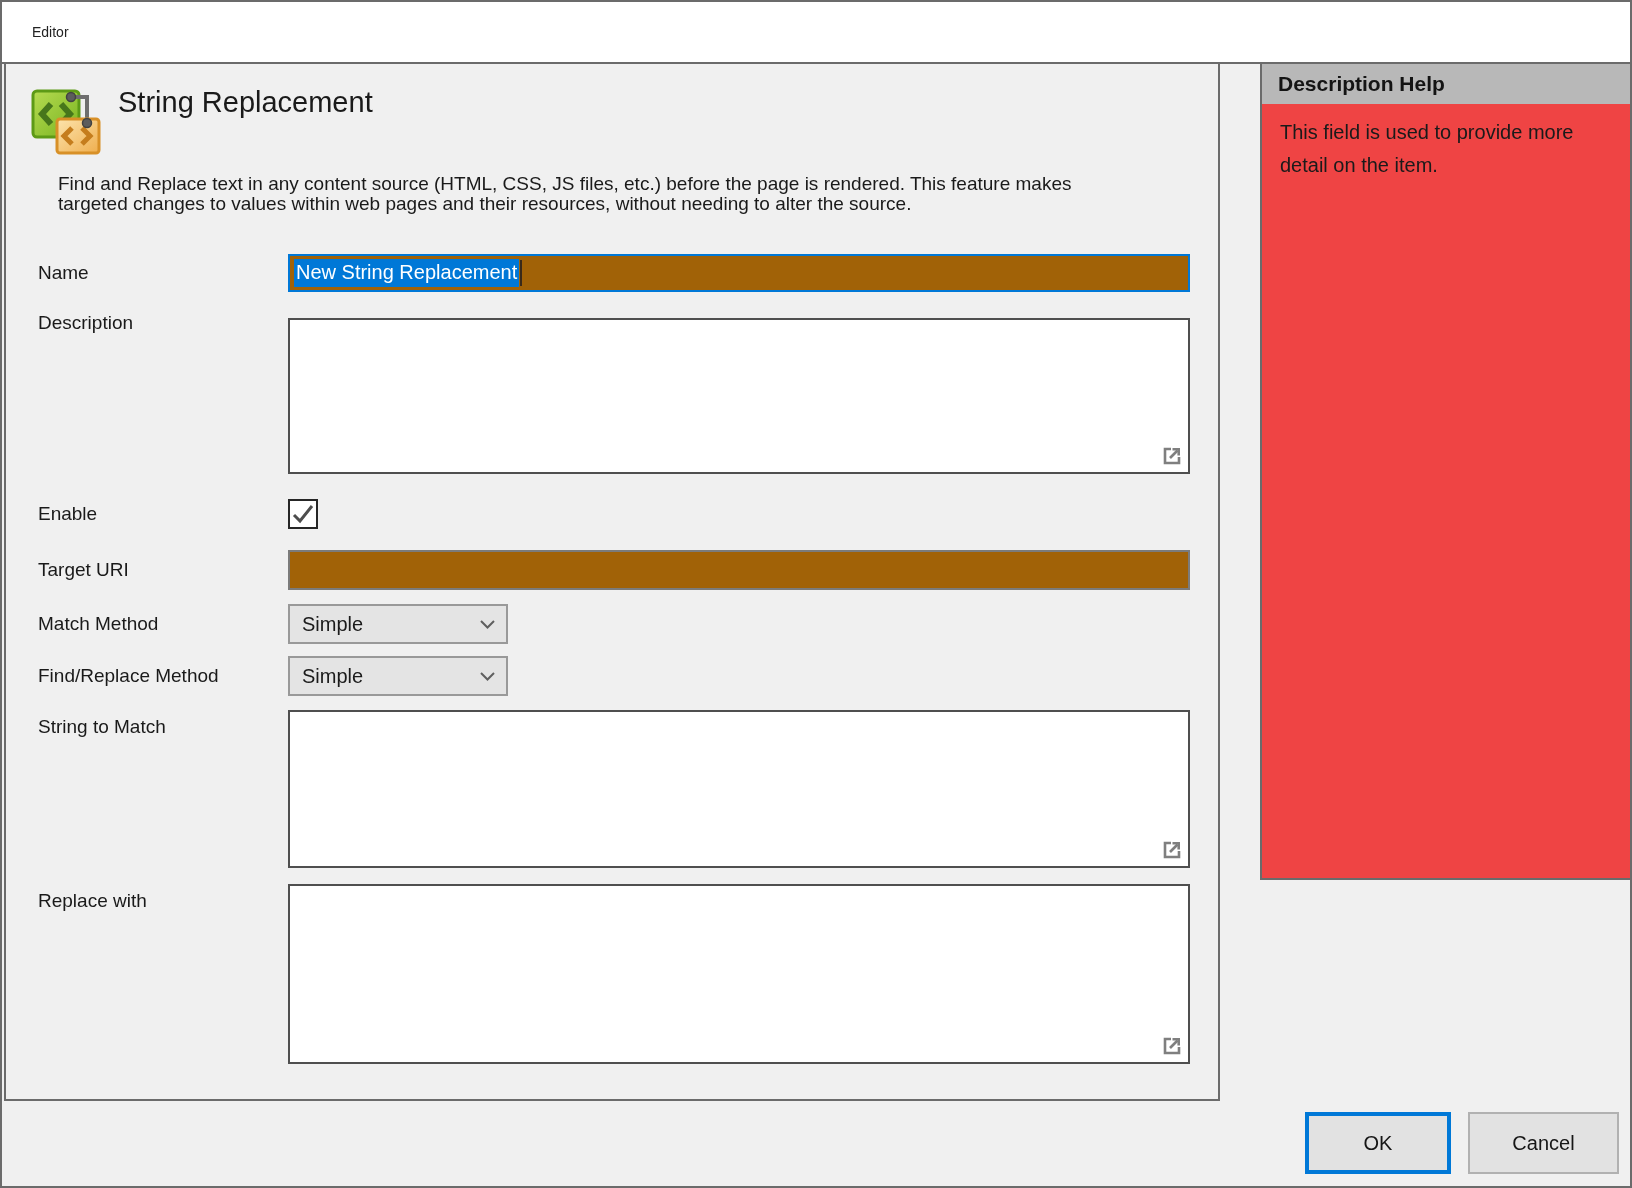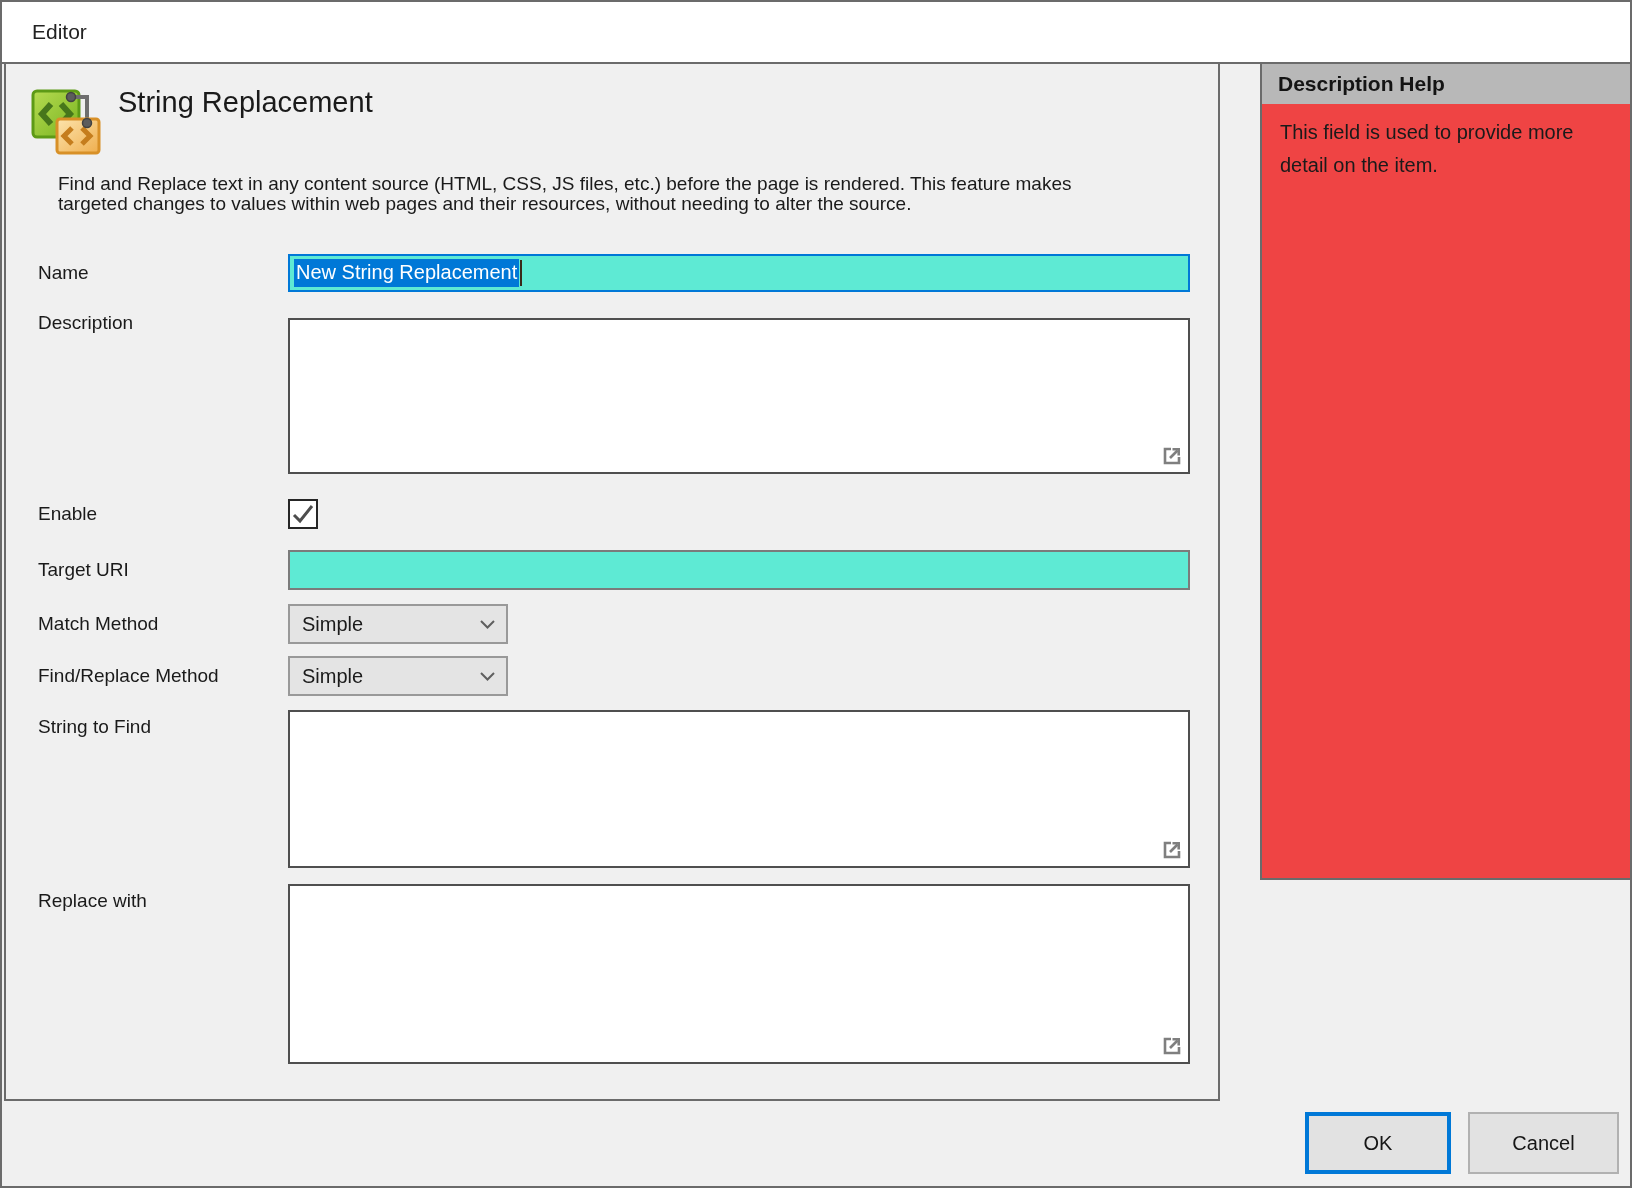--- a/index.html
+++ b/index.html
@@ -11,38 +11,38 @@
   }
   *{box-sizing:border-box;margin:0;padding:0;}
   html,body{background:#cfcfcf;}
   body{font-family:"Liberation Sans","DejaVu Sans",sans-serif;color:var(--text);}
   .window{
     position:relative;width:1632px;height:1188px;background:#fff;
     border:2px solid var(--panel-border);overflow:hidden;
   }
   .titlebar{
     position:absolute;left:0;top:0;width:100%;height:60px;background:#fff;
-    display:flex;align-items:center;padding-left:30px;font-size:21px;color:#222;
+    display:flex;align-items:center;padding-left:30px;font-size:14px;color:#222;
   }
   .content{
     position:absolute;left:0;top:60px;width:1628px;height:1124px;
     background:#f0f0f0;border-top:2px solid var(--panel-border);
   }
   
   .form-panel{
     position:absolute;left:2px;top:-2px;width:1216px;height:1039px;
     background:#f0f0f0;border:2px solid var(--panel-border);
   }
   .app-icon{position:absolute;left:24px;top:22px;width:72px;height:70px;}
   .page-title{position:absolute;left:112px;top:22px;font-size:29px;font-weight:400;color:#1a1a1a;}
   .intro{position:absolute;left:52px;top:110px;width:1070px;font-size:19px;line-height:20px;color:#1a1a1a;}
   .lbl{position:absolute;left:32px;font-size:19px;color:#1a1a1a;}
   .v-center{display:flex;align-items:center;}
   
-  .field{position:absolute;left:282px;background:#5eead4;}
+  .field{position:absolute;left:282px;background:#a16207;}
   .textbox{height:38px;border:2px solid #7b7b7b;}
   .textbox.focused{border-color:var(--accent);}
   .name-inner{display:flex;align-items:center;height:100%;padding-left:4px;font-size:20px;}
   .sel{background:var(--accent);color:#fff;padding:2px 2px 3px 2px;}
   .caret{width:2px;height:26px;background:#3a2a1a;margin-left:1px;}
   .bigbox{border:2px solid #4f4f4f;background:#fff;position:absolute;left:282px;width:902px;}
   .expand{position:absolute;right:5px;bottom:5px;width:22px;height:22px;cursor:pointer;}
   .checkbox{
     position:absolute;left:282px;width:30px;height:30px;background:#fff;
     border:2px solid #262626;display:flex;align-items:center;justify-content:center;
@@ -150,21 +150,21 @@
       </div>
 
       <div class="lbl v-center" style="top:592px;height:40px;">Find/Replace Method</div>
       <div class="combo" style="top:592px;">
         <span class="combo-value">Simple</span>
         <svg width="17" height="11" viewBox="0 0 17 11">
           <polyline points="2,2 8.5,8.5 15,2" fill="none" stroke="#5f5f5f" stroke-width="2"></polyline>
         </svg>
       </div>
 
-      <div class="lbl" style="top:652px;">String to Find</div>
+      <div class="lbl" style="top:652px;">String to Match</div>
       <div class="bigbox" style="top:646px;height:158px;">
         <svg class="expand" viewBox="0 0 22 22">
           <path d="M10 4 H4 V18 H18 V12" fill="none" stroke="#7f7f7f" stroke-width="2.6"></path>
           <path d="M9 13 L16.5 5.5" fill="none" stroke="#7f7f7f" stroke-width="2.6"></path>
           <path d="M11.5 4.3 H17.7 V10.5" fill="none" stroke="#7f7f7f" stroke-width="2.6"></path>
         </svg>
       </div>
 
       <div class="lbl" style="top:826px;">Replace with</div>
       <div class="bigbox" style="top:820px;height:180px;">

